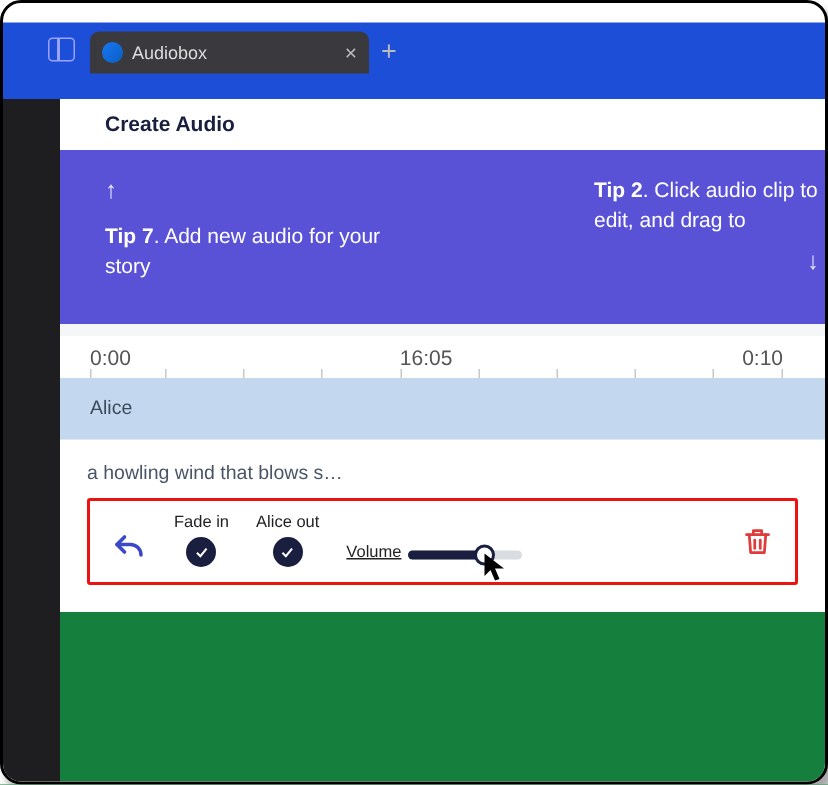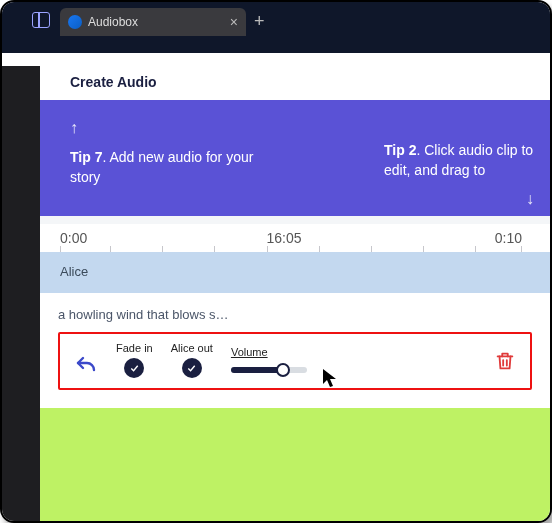--- a/index.html
+++ b/index.html
@@ -1,38 +1,38 @@
 <!DOCTYPE html>
 <html><head>
 <meta charset="utf-8">
 <style>
   * { box-sizing: border-box; margin: 0; padding: 0; font-family: -apple-system, BlinkMacSystemFont, "Segoe UI", Helvetica, Arial, sans-serif; }
   body { width: 552px; height: 523px; background: #fff; }
   .frame { width: 552px; height: 523px; border: 2px solid #000; border-radius: 14px; box-shadow: 4px 6px 6px rgba(0,0,0,0.35); overflow: hidden; position: relative; background:#fff; }
-  .browser-top { background: #0f172a; height: 51px; position: relative; color: #ddd; }
+  .browser-top { background: #1d4ed8; height: 51px; position: relative; color: #ddd; margin-top: 13px; }
   .tab { position: absolute; top: 6px; left: 58px; height: 28px; width: 186px; background: #3a3a3e; border-radius: 6px 6px 0 0; display:flex; align-items:center; padding:0 8px; font-size:12px; color:#ddd; gap:6px;}
   .tab .fav { width:14px; height:14px; background:linear-gradient(135deg,#1877f2,#0a5ec4); border-radius:50%; }
   .tab .title { flex:1; white-space:nowrap; overflow:hidden; text-overflow:ellipsis; }
   .tab .x { font-size:14px; color:#bbb; }
   .panel-icon { position:absolute; top:10px; left:30px; width:18px; height:16px; border:1.5px solid #9aa3ff; border-radius:3px; }
   .panel-icon::after { content:""; position:absolute; left:5px; top:0; bottom:0; width:1.5px; background:#9aa3ff; }
   .new-tab { position:absolute; top:9px; left:252px; color:#bbb; font-size:18px; }
   .url-row { position:absolute; bottom:0; left:0; right:0; height:30px; display:flex; align-items:center; padding:0 10px 0 30px; gap:10px; }
   .lock { width:14px; height:14px; }
   .lock svg { width:14px; height:14px; stroke:#bbb; fill:none; stroke-width:1.6; }
   .url { font-size:13px; color:#bbb; }
   .url .host { color:#eee; }
-  .content { position:absolute; top:64px; left:38px; right:0; bottom:0; background:#bef264; overflow:hidden; }
+  .content { position:absolute; top:64px; left:38px; right:0; bottom:0; background:#15803d; overflow:hidden; }
   .content-left-strip { position:absolute; top:64px; left:0; width:38px; bottom:0; background:#1e1e21; }
   .app-header { height:34px; padding: 8px 30px 0 30px; font-size:14px; font-weight:600; color:#1a1f40; background:#fff;}
   .tips { background:#5a52d6; color:#fff; height:116px; position:relative; padding:16px 30px; display:flex; gap:36px; }
   .tip { width:48%; font-size:14px; line-height:1.45;}
   .tip .arrow { font-size:16px; opacity:.85; margin-bottom:8px; display:block;}
   .tip .b { font-weight:700; }
-  .tip2 { position:absolute; right:16px; top:16px; width:150px; text-align:left;margin-top:24px; }
+  .tip2 { position:absolute; right:4px; top:16px; width:150px; text-align:left; }
   .tip2 .down { display:block; text-align:right; margin-top:6px; font-size:16px; opacity:.85;}
   .timeline { background:#f4f6f8; padding-top:8px; }
   .ruler { height:28px; position:relative; padding:0 18px; font-size:14px; color:#555; background:#fff; }
   .ruler .row { position:relative; height:28px; }
   .ruler .lbl { position:absolute; top:6px; }
   .ruler .tick { position:absolute; bottom:0; width:1px; height:6px; background:#c7c7cc; }
   .tracks { background:#c3d8ef; padding:12px 4px 6px 18px; position:relative; }
   .track-label { font-size:13px; color:#3b4a5a; margin:0 0 8px 2px; }
   .clip { width:202px; background:#fff; border:1px solid #dfe6ee; border-radius:8px; padding:10px 12px 12px 12px; box-shadow:0 1px 2px rgba(0,0,0,0.05);}
   .clip-title { font-size:13px; color:#333; margin-bottom:10px; white-space:nowrap; overflow:hidden; text-overflow:ellipsis;}
@@ -47,21 +47,21 @@
   .play-btn { position:absolute; right:0; top:34px; width:44px; height:44px; display:flex; align-items:center; justify-content:center; }
   .play-btn svg { width:34px; height:34px; fill:#fff; }
   .sfx-area { background:#fff; padding:14px 18px 18px 18px; }
   .sfx-label { font-size:13px; color:#4a5568; margin-bottom:10px; }
   .edit-box { border:2.5px solid #e11; border-radius:2px; padding:10px 14px; display:flex; align-items:flex-end; gap:18px; position:relative; height:58px;}
   .undo { width:24px; height:24px; }
   .undo svg { width:24px; height:24px; stroke:#3b49c9; fill:none; stroke-width:2.4; stroke-linecap:round; stroke-linejoin:round;}
   .param { display:flex; flex-direction:column; align-items:center; gap:4px; font-size:11px; color:#222; }
   .check { width:20px; height:20px; border-radius:50%; background:#1a1f40; display:flex; align-items:center; justify-content:center;}
   .check svg { width:11px; height:11px; stroke:#fff; fill:none; stroke-width:3; }
-  .vol { display:flex; flex-direction:column; align-items:flex-start; gap:4px; font-size:11px; color:#222;text-decoration:underline; }
+  .vol { display:flex; flex-direction:row; align-items:flex-start; gap:4px; font-size:11px; color:#222;text-decoration:underline; }
   .slider { width:76px; height:16px; position:relative; }
   .slider .track { position:absolute; left:0; top:5px; width:100%; height:6px; background:#d9dde2; border-radius:3px;}
   .slider .fill { position:absolute; left:0; top:5px; width:68%; height:6px; background:#1a1f40; border-radius:3px;}
   .slider .knob { position:absolute; left:calc(68% - 7px); top:1px; width:14px; height:14px; border-radius:50%; background:#fff; border:2px solid #1a1f40;}
   .cursor { position:absolute; left:262px; top:34px; width:16px; height:20px; }
   .cursor svg { width:16px; height:20px; fill:#000; }
   .trash { position:absolute; right:12px; top:16px; width:24px; height:24px; }
   .trash svg { width:22px; height:22px; stroke:#e03a3a; fill:none; stroke-width:2; stroke-linecap:round; stroke-linejoin:round;}
 </style>
 </head>

